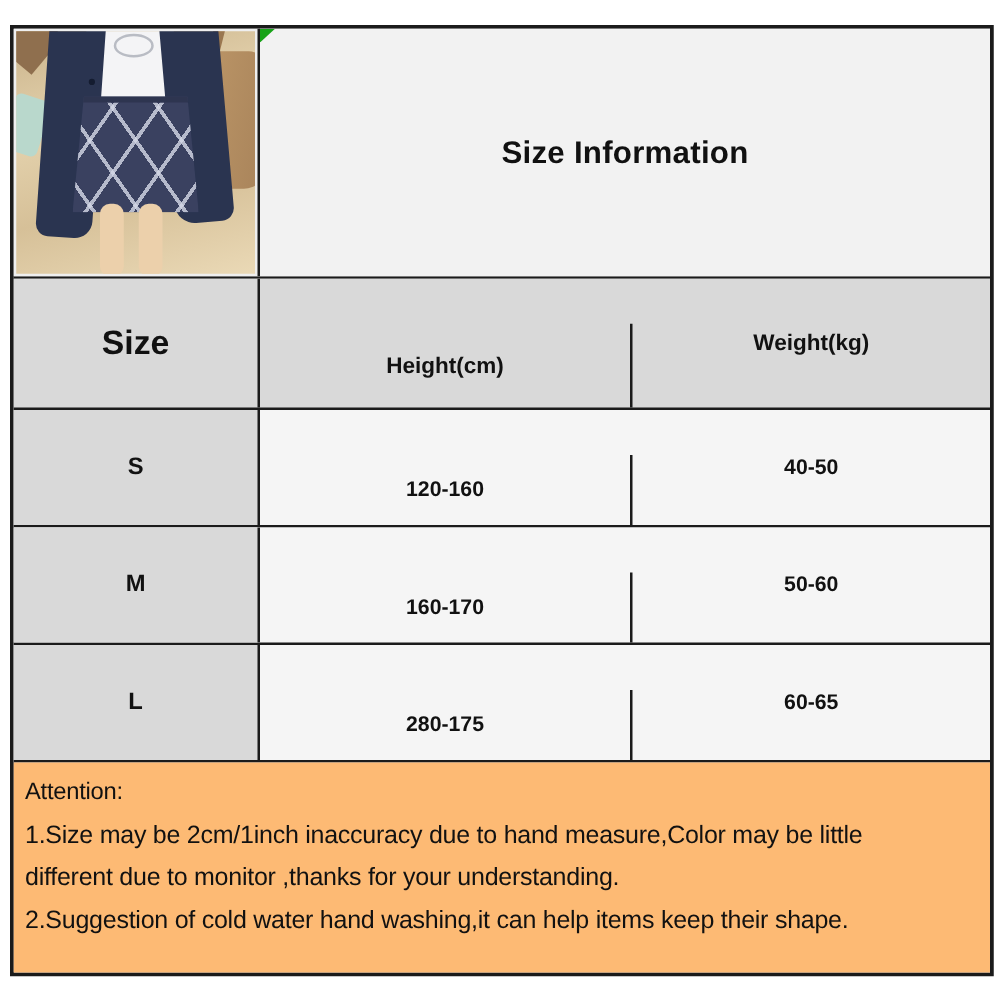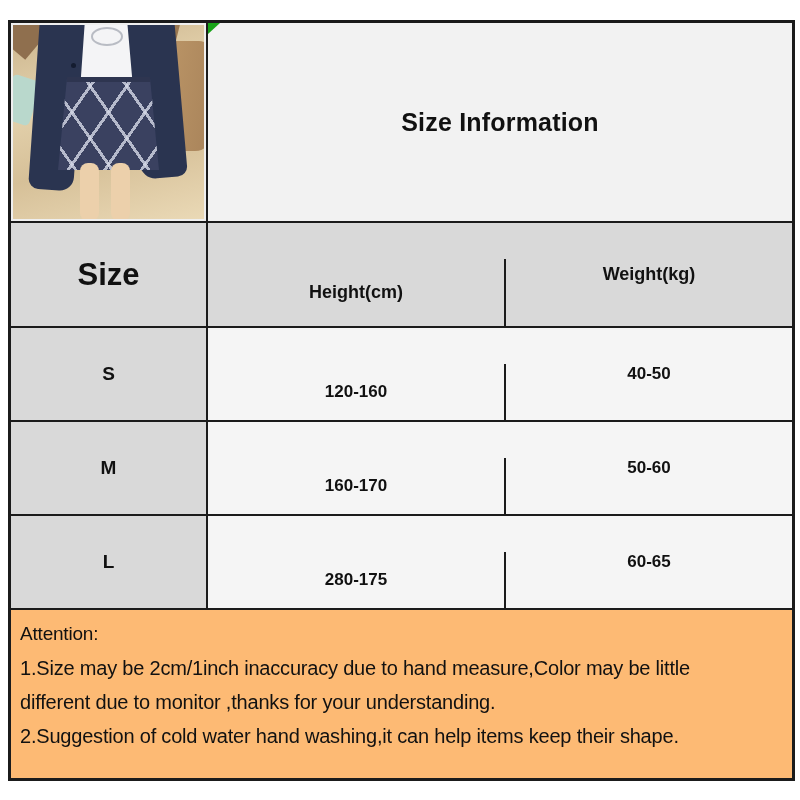--- a/index.html
+++ b/index.html
@@ -13,21 +13,21 @@
   .c3{flex:1;display:flex;align-items:center;justify-content:center;}
   
   .row-top{height:198px;}
   .photo-cell{width:195px;border-right:2px solid #1b1b1b;background:#efefef;position:relative;display:block;}
   .title-cell{flex:1;background:#f2f2f2;position:relative;display:flex;align-items:center;justify-content:center;}
   .title-text{font-size:25px;font-weight:bold;letter-spacing:.2px;}
   .flag{position:absolute;top:0;left:0;width:12px;height:11px;background:#17a317;clip-path:polygon(0 0,100% 0,0 100%);}
   
   .row-header{height:103px;background:#d9d9d9;}
   .th{font-weight:bold;font-size:18px;}
-  .size-th{font-size:31px;}
+  .size-th{font-size:27px;}
   
   .row-data{height:92px;background:#f5f5f5;}
   .row-data .c1{background:#d9d9d9;font-size:19px;font-weight:bold;}
   .val{font-size:17px;font-weight:bold;}
   
   .attention{display:block;height:168px;box-sizing:border-box;background:#fdba74;padding:7px 8px 0 9px;}
   .attention .att-line{font-size:20px;line-height:34px;white-space:nowrap;letter-spacing:-0.2px;}
   .attention .att-head{font-size:19px;}
   
   .photo{position:absolute;left:2px;top:2px;width:191px;height:194px;overflow:hidden;

